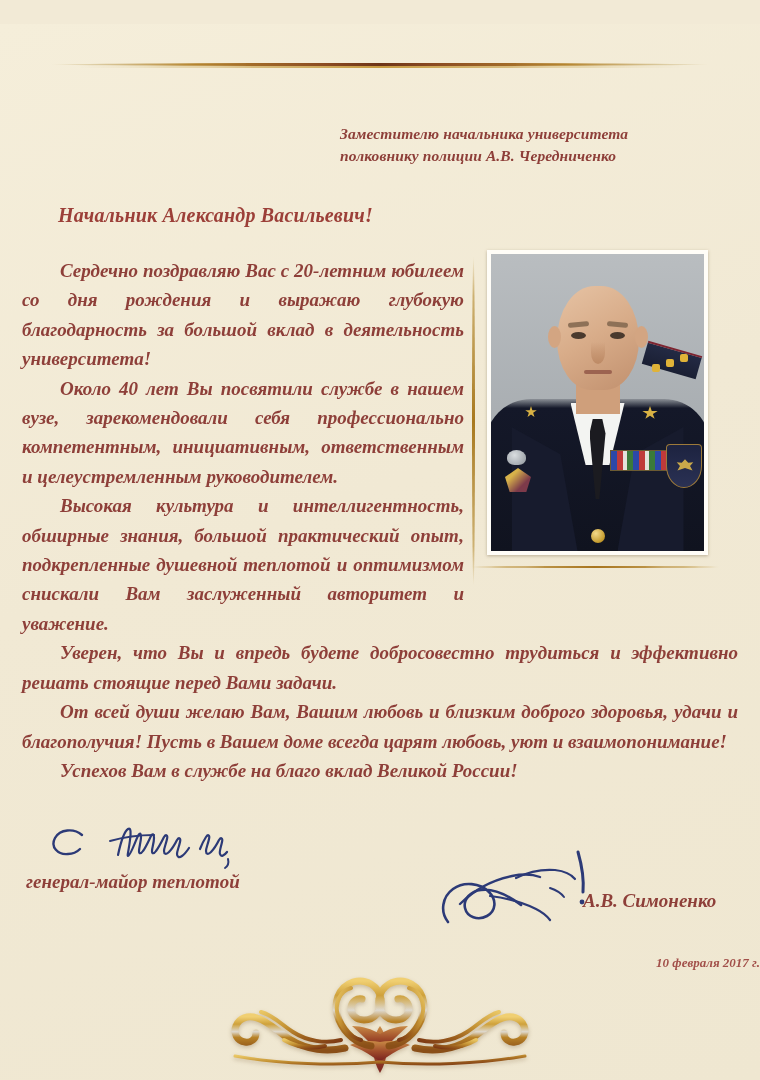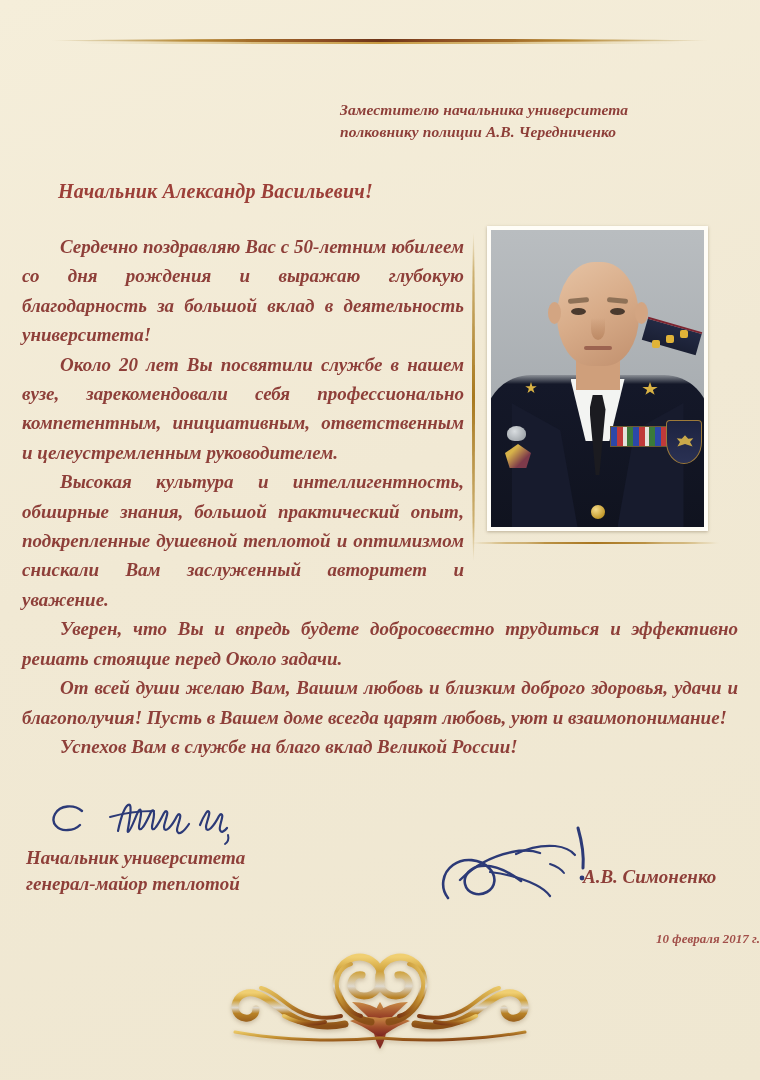--- a/index.html
+++ b/index.html
@@ -13,20 +13,21 @@
     background: #f2ead6;
     font-family: "Liberation Serif", "DejaVu Serif", serif;
     overflow: hidden;
     position: relative;
   }
 
   .page {
     position: absolute;
     inset: 0;
     background: linear-gradient(160deg, #f5eeda 0%, #f1e9d4 45%, #efe7d1 100%);
+    margin-top: 24px;
   }
 
   
   .top-rule {
     position: absolute;
     left: 50px;
     top: 38px;
     width: 660px;
     height: 7px;
   }
@@ -430,24 +431,24 @@
       <div class="ph-sleeve-patch"></div>
       <div class="ph-patch-eagle"></div>
       <div class="ph-button"></div>
     </div>
   </div>
 
   <div class="v-rule"></div>
   <div class="photo-rule"></div>
 
   <div class="body-text">
-    <p class="narrow">Сердечно поздравляю Вас с 50-летним юбилеем со дня рождения и выражаю глубокую благодарность за большой вклад в деятельность университета!</p>
-    <p class="narrow">Около 20 лет Вы посвятили службе в нашем вузе, зарекомендовали себя профессионально компетентным, инициативным, ответственным и целеустремленным руководителем.</p>
+    <p class="narrow">Сердечно поздравляю Вас с 20-летним юбилеем со дня рождения и выражаю глубокую благодарность за большой вклад в деятельность университета!</p>
+    <p class="narrow">Около 40 лет Вы посвятили службе в нашем вузе, зарекомендовали себя профессионально компетентным, инициативным, ответственным и целеустремленным руководителем.</p>
     <p class="narrow">Высокая культура и интеллигентность, обширные знания, большой практический опыт,  подкрепленные душевной теплотой и оптимизмом снискали Вам заслуженный авторитет и уважение.</p>
-    <p class="full">Уверен, что Вы и впредь будете  добросовестно  трудиться  и эффективно решать стоящие перед Около задачи.</p>
+    <p class="full">Уверен, что Вы и впредь будете  добросовестно  трудиться  и эффективно решать стоящие перед Вами задачи.</p>
     <p class="full">От всей души желаю Вам, Вашим любовь и близким доброго здоровья, удачи и благополучия! Пусть в Вашем доме всегда царят любовь, уют и взаимопонимание!</p>
     <p class="full">Успехов Вам в службе на благо вклад Великой России!</p>
   </div>
 
   <svg class="hand-signature" viewBox="0 0 300 60">
     <title>С уважением,</title>
     <g fill="none" stroke="#2c3a77" stroke-linecap="round" stroke-linejoin="round">
       <path d="M42 16c-8-7-22-6-27 3-5 9 3 17 13 16 5 0 9-2 12-5" stroke-width="2.4"></path>
       <path d="M78 36c3-14 7-24 10-26 3-2 3 4 2 11-1 9-3 16-2 16 2 0 6-11 9-18 2-5 4-6 4-1 0 4-2 11-2 14 0 3 2 3 4 0 3-4 6-11 8-15 2-3 3-2 3 2 0 5-2 10-2 13 0 3 2 3 4 0 3-4 6-10 8-14 2-3 4-2 3 2-1 5-3 9-3 12 0 3 2 4 5 1 3-3 6-8 8-12 2-3 4-2 3 2-1 5-3 9-3 12 0 3 2 4 5 2 3-2 5-5 7-8" stroke-width="2.2"></path>
       <path d="M70 22c14-4 30-6 44-6" stroke-width="2"></path>
@@ -462,21 +463,20 @@
       <path d="M30 60c14-14 32-24 52-28 10-2 20-2 28 1" stroke-width="2.4"></path>
       <path d="M60 52c16 2 32 6 46 13 6 3 11 7 14 11" stroke-width="2.2"></path>
       <path d="M86 34c12-6 26-9 39-8 9 1 16 4 20 9" stroke-width="2.2"></path>
       <path d="M148 8c4 14 6 28 5 40" stroke-width="3"></path>
       <circle cx="152" cy="58" r="2.4" fill="#2c3a77" stroke="none"></circle>
       <path d="M120 44c6 2 11 5 14 9" stroke-width="2"></path>
     </g>
   </svg>
 
   <div class="sig-title">
-    <div>Начальник университета</div>
     <div>генерал-майор теплотой</div>
   </div>
   <div class="sig-name">А.В. Симоненко</div>
 
   <div class="date">10 февраля 2017 г.</div>
 
   <svg class="bottom-ornament" viewBox="0 0 410 105">
     <defs>
       <linearGradient id="gold1" x1="0" y1="0" x2="0" y2="1">
         <stop offset="0%" stop-color="#f0cf72"></stop>

